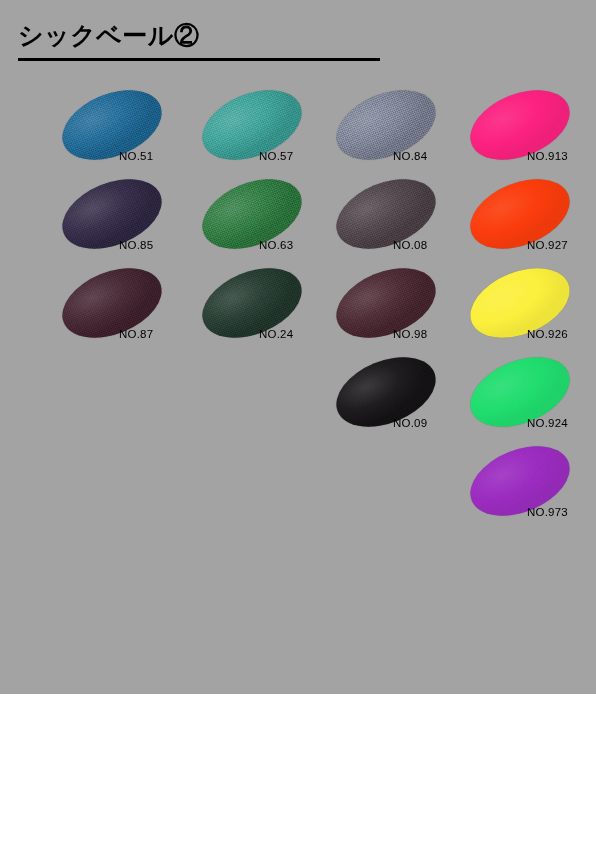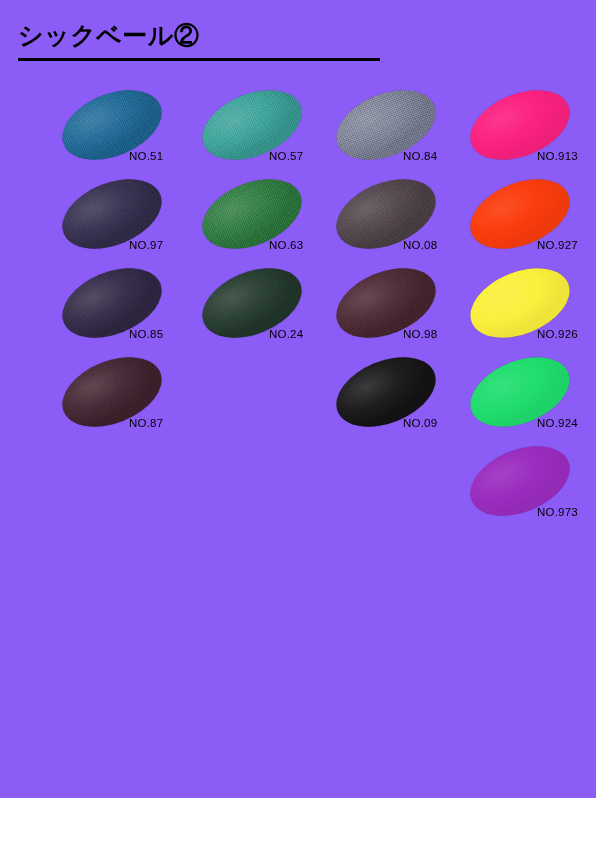--- a/index.html
+++ b/index.html
@@ -4,23 +4,23 @@
 <style>
   * { box-sizing: border-box; }
   html, body {
     margin: 0; padding: 0;
     width: 596px; height: 842px;
     background: #ffffff;
     font-family: "Liberation Sans", sans-serif;
   }
   #page {
     position: relative;
-    width: 596px; height: 798px;
+    width: 596px; height: 694px;
     overflow: hidden;
-    background: #8b5cf6;
+    background: #a3a3a3;
   }
 
   
   #header {
     position: absolute;
     left: 18px; top: 22px;
     width: 560px;
   }
   #page-title {
     font-size: 25px;
@@ -96,21 +96,21 @@
                 rgba(0,0,0,0.10) 100%);
   }
   .chip.flat::before { opacity: 0.22; }
   .chip.flat::after {
     background: radial-gradient(ellipse 62% 58% at 36% 30%,
                 rgba(255,255,255,0.10), rgba(255,255,255,0.0) 60%,
                 rgba(0,0,0,0.05) 100%);
   }
   .chip-label {
     position: absolute;
-    left: 73px;
+    left: 63px;
     top: 62px;
     font-size: 11.5px;
     color: #000;
     white-space: nowrap;
     letter-spacing: 0.2px;
   }
 </style>
 </head>
 <body>
 
@@ -124,26 +124,20 @@
   <div id="swatch-grid">
       <div class="swatch-col" style="left: 56px;">
         <div class="swatch-cell">
           <div class="chip-wrap">
             <div class="chip" title="NO.51" style="background-color: rgb(29, 104, 150);"></div>
           </div>
           <div class="chip-label">NO.51</div>
         </div>
         <div class="swatch-cell">
           <div class="chip-wrap">
-            <div class="chip" title="NO.97" style="background-color: rgb(51, 45, 77);"></div>
-          </div>
-          <div class="chip-label">NO.97</div>
-        </div>
-        <div class="swatch-cell">
-          <div class="chip-wrap">
             <div class="chip" title="NO.85" style="background-color: rgb(48, 40, 69);"></div>
           </div>
           <div class="chip-label">NO.85</div>
         </div>
         <div class="swatch-cell">
           <div class="chip-wrap">
             <div class="chip" title="NO.87" style="background-color: rgb(65, 34, 47);"></div>
           </div>
           <div class="chip-label">NO.87</div>
         </div>

